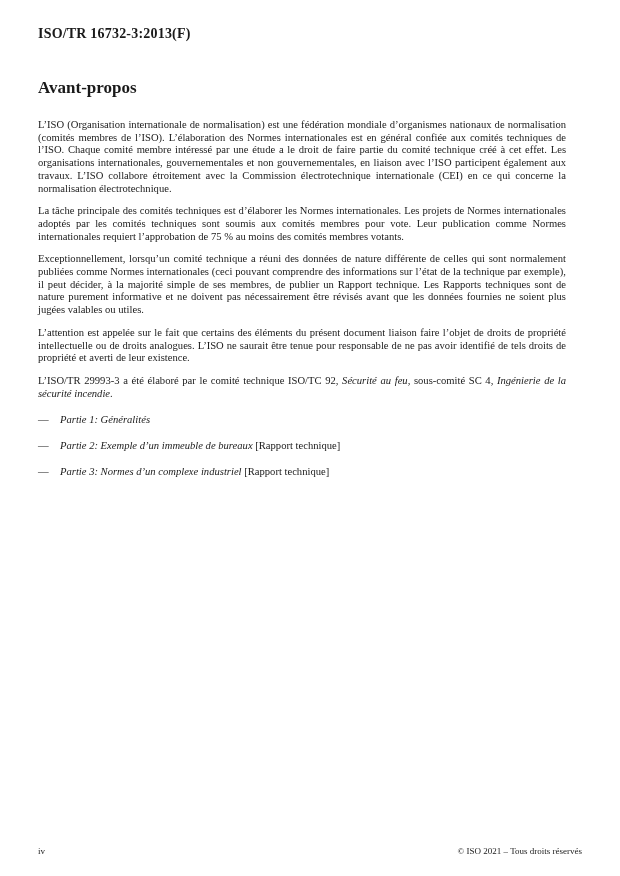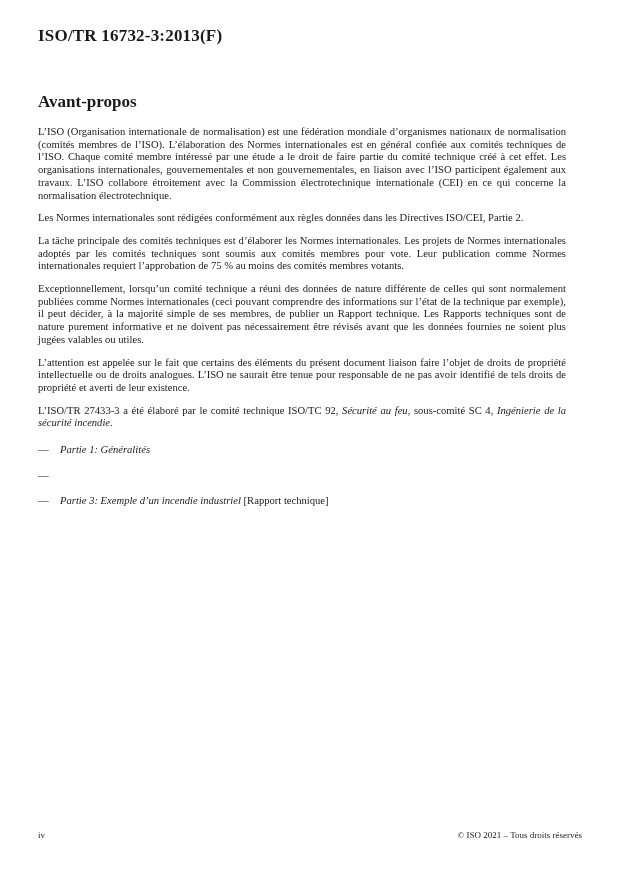--- a/index.html
+++ b/index.html
@@ -12,29 +12,29 @@
     width: 620px;
     height: 876px;
     box-sizing: border-box;
     background: #ffffff;
     color: #1a1a1a;
     font-family: "Liberation Serif", "DejaVu Serif", serif;
     padding: 26px 38px 0 38px;
     overflow: hidden;
   }
   .doc-header {
-    font-size: 17px;
+    font-size: 14px;
     font-weight: bold;
     letter-spacing: 0.2px;
-    margin-bottom: 46px;
+    margin-bottom: 36px;
   }
   .doc-title {
     font-size: 17px;
     font-weight: bold;
-    margin: 0 0 14px 0;
+    margin: 0 0 21px 0;
   }
   .para {
     font-size: 10.6px;
     line-height: 1.2;
     text-align: justify;
     margin: 0 16px 10px 0;
   }
   .para em {
   }
   .list {
@@ -52,62 +52,62 @@
   .list-item .item-title {
     font-style: italic;
   }
   .list-item .item-suffix {
     font-style: normal;
   }
   .footer {
     position: absolute;
     left: 38px;
     right: 38px;
-    bottom: 36px;
+    bottom: 20px;
     display: flex;
     justify-content: space-between;
     align-items: baseline;
     font-size: 9px;
   }
 </style>
 </head>
 <body>
 
 <div class="page">
 
   <div class="doc-header">ISO/TR 16732-3:2013(F)</div>
 
   <h1 class="doc-title">Avant-propos</h1>
 
   <p class="para">L’ISO (Organisation internationale de normalisation) est une fédération mondiale d’organismes nationaux de normalisation (comités membres de l’ISO). L’élaboration des Normes internationales est en général confiée aux comités techniques de l’ISO. Chaque comité membre intéressé par une étude a le droit de faire partie du comité technique créé à cet effet. Les organisations internationales, gouvernementales et non gouvernementales, en liaison avec l’ISO participent également aux travaux. L’ISO collabore étroitement avec la Commission électrotechnique internationale (CEI) en ce qui concerne la normalisation électrotechnique.</p>
 
-  <p class="para">Les Normes internationales sont rédigées conformément aux règles données dans les Directives ISO/CEI, Partie 2.</p>
 
   <p class="para">La tâche principale des comités techniques est d’élaborer les Normes internationales. Les projets de Normes internationales adoptés par les comités techniques sont soumis aux comités membres pour vote. Leur publication comme Normes internationales requiert l’approbation de 75 % au moins des comités membres votants.</p>
 
   <p class="para">Exceptionnellement, lorsqu’un comité technique a réuni des données de nature différente de celles qui sont normalement publiées comme Normes internationales (ceci pouvant comprendre des informations sur l’état de la technique par exemple), il peut décider, à la majorité simple de ses membres, de publier un Rapport technique. Les Rapports techniques sont de nature purement informative et ne doivent pas nécessairement être révisés avant que les données fournies ne soient plus jugées valables ou utiles.</p>
 
   <p class="para">L’attention est appelée sur le fait que certains des éléments du présent document liaison faire l’objet de droits de propriété intellectuelle ou de droits analogues. L’ISO ne saurait être tenue pour responsable de ne pas avoir identifié de tels droits de propriété et averti de leur existence.</p>
 
   <p class="para">
-    <span>L’ISO/TR 27433-3 a été élaboré par le comité technique ISO/TC 92, </span><em>Sécurité au feu</em><span>, sous-comité SC 4, </span><em>Ingénierie de la sécurité incendie</em><span>.</span>
+    <span>L’ISO/TR 29993-3 a été élaboré par le comité technique ISO/TC 92, </span><em>Sécurité au feu</em><span>, sous-comité SC 4, </span><em>Ingénierie de la sécurité incendie</em><span>.</span>
   </p>
 
 
   <div class="list">
     <div class="list-item">
       <span class="dash">—</span>
       <span><em class="item-title">Partie 1: Généralités</em><span class="item-suffix"></span></span>
     </div>
     <div class="list-item">
       <span class="dash">—</span>
+      <span><em class="item-title">Partie 2: Exemple d’un immeuble de bureaux</em><span class="item-suffix"> [Rapport technique]</span></span>
     </div>
     <div class="list-item">
       <span class="dash">—</span>
-      <span><em class="item-title">Partie 3: Exemple d’un incendie industriel</em><span class="item-suffix"> [Rapport technique]</span></span>
+      <span><em class="item-title">Partie 3: Normes d’un complexe industriel</em><span class="item-suffix"> [Rapport technique]</span></span>
     </div>
   </div>
 
   <div class="footer">
     <span>iv</span>
     <span>© ISO 2021 – Tous droits réservés</span>
   </div>
 
 </div>
 

